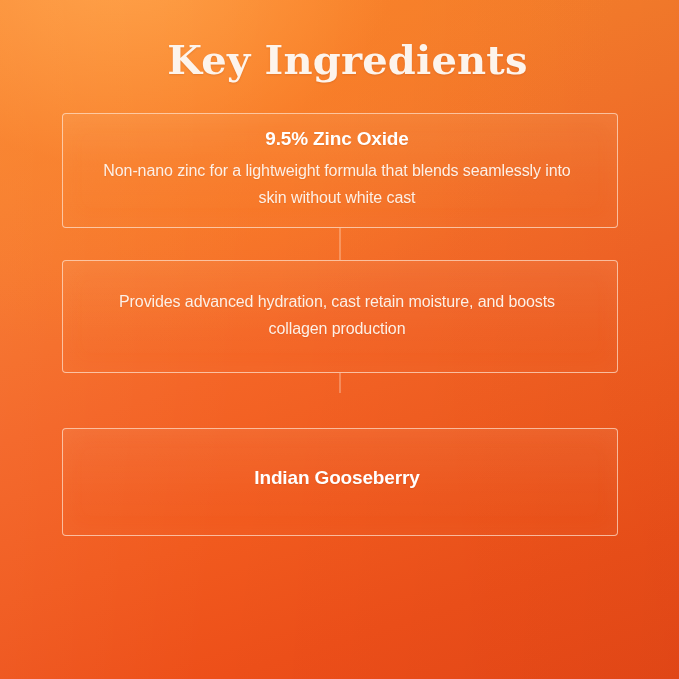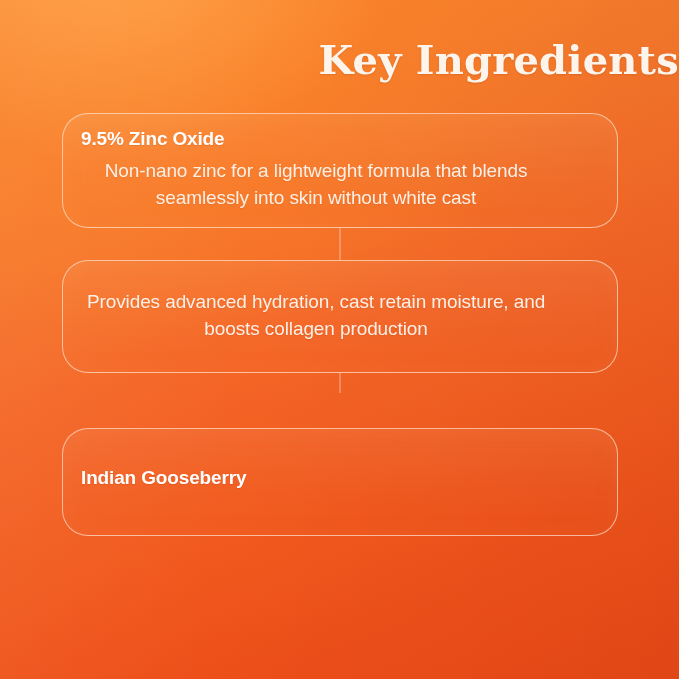--- a/index.html
+++ b/index.html
@@ -39,21 +39,21 @@
     inset: 0;
     pointer-events: none;
     background: linear-gradient(97deg, rgba(255,255,255,0.045) 0%, rgba(255,255,255,0.0) 38%, rgba(0,0,0,0.035) 100%);
   }
 
   .title {
     position: absolute;
     top: 36px;
     left: 16px;
     right: 0;
-    text-align: right;
+    text-align: center;
     font-family: "DejaVu Serif", "Liberation Serif", serif;
     font-weight: 700;
     font-size: 40px;
     line-height: 48px;
     letter-spacing: 0.2px;
     color: #fdf4ec;
     text-shadow: 0 1px 2px rgba(120,35,5,0.16);
     z-index: 3;
   }
 
@@ -65,25 +65,25 @@
     bottom: 38px;
     display: flex;
     flex-direction: column;
     z-index: 2;
   }
 
   .card {
     position: relative;
     box-sizing: border-box;
     border: 1px solid rgba(255,232,214,0.68);
-    border-radius: 26px;
+    border-radius: 4px;
     background: linear-gradient(180deg, rgba(255,255,255,0.055) 0%, rgba(255,255,255,0.015) 55%, rgba(255,255,255,0.0) 100%);
     display: flex;
     flex-direction: column;
-    align-items: flex-start;
+    align-items: center;
     justify-content: center;
     padding: 6px 24px 10px 18px;
     box-shadow: inset 0 0 26px rgba(255,200,160,0.06);
   }
 
   
   .connector {
     position: relative;
     width: 100%;
     flex: 0 0 auto;
@@ -107,21 +107,21 @@
     color: #ffffff;
     text-align: center;
     letter-spacing: -0.15px;
     margin-bottom: 5px;
     text-shadow: 0 1px 1px rgba(130,40,8,0.14);
   }
 
   .card-desc {
     font-family: "Liberation Sans", sans-serif;
     font-weight: 400;
-    font-size: 19px;
+    font-size: 16px;
     line-height: 27px;
     color: #fdf0e6;
     text-align: center;
     letter-spacing: -0.1px;
     max-width: 470px;
     text-shadow: 0 1px 1px rgba(130,40,8,0.10);
   }
 
   
   .card.c1 { flex: 0 0 115px; }

